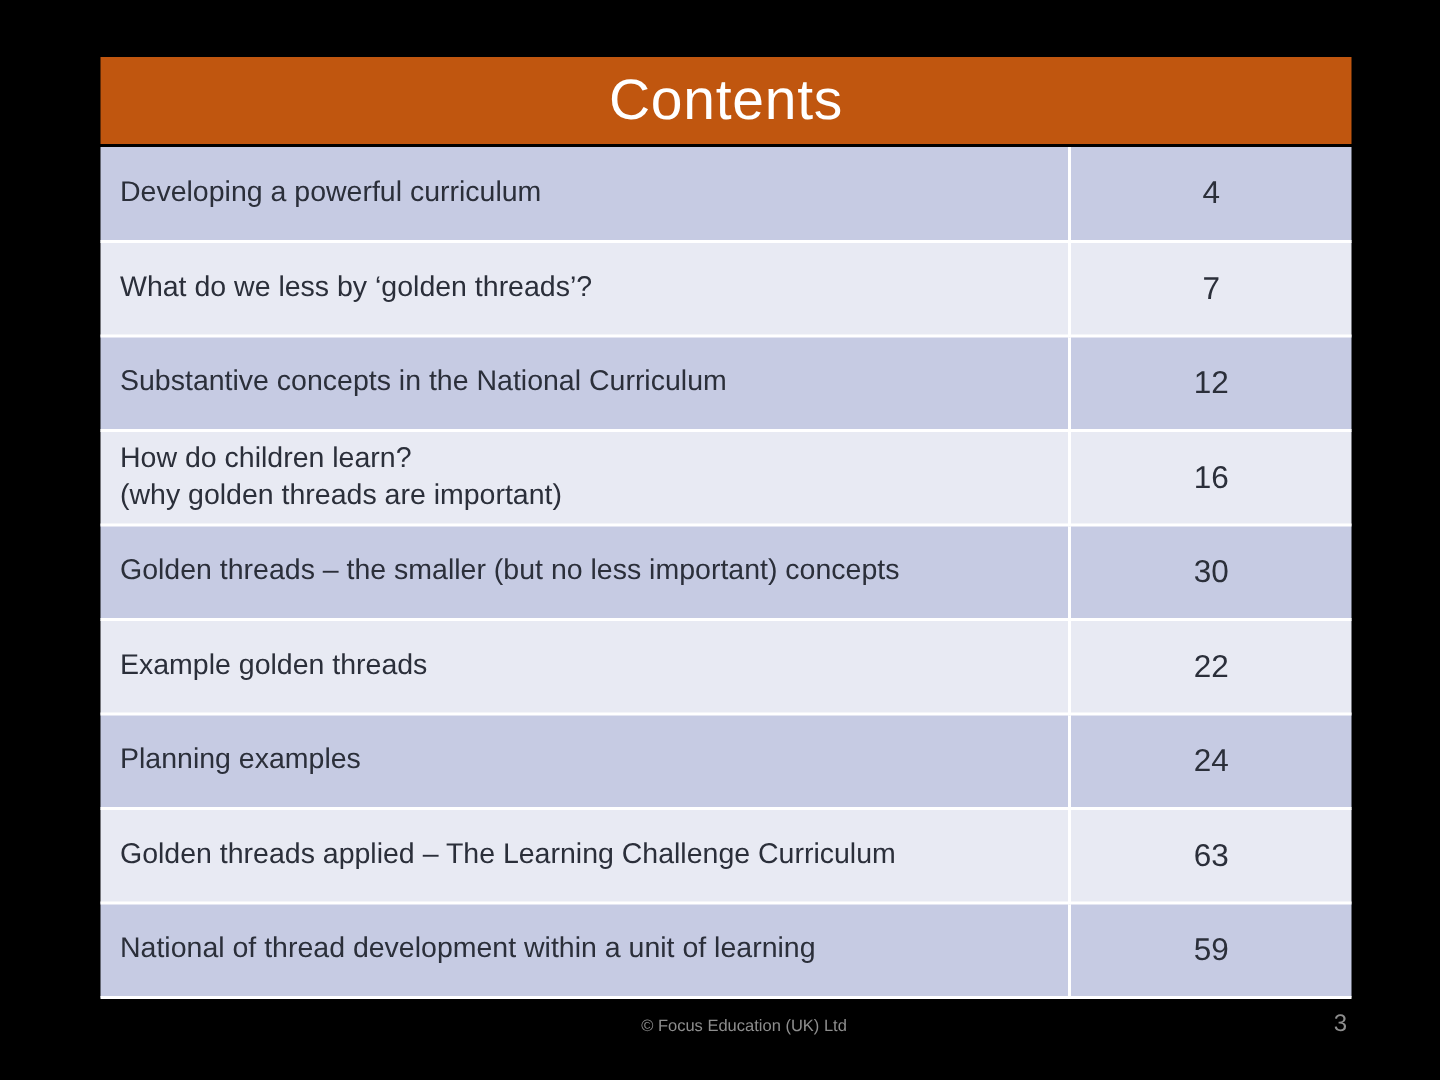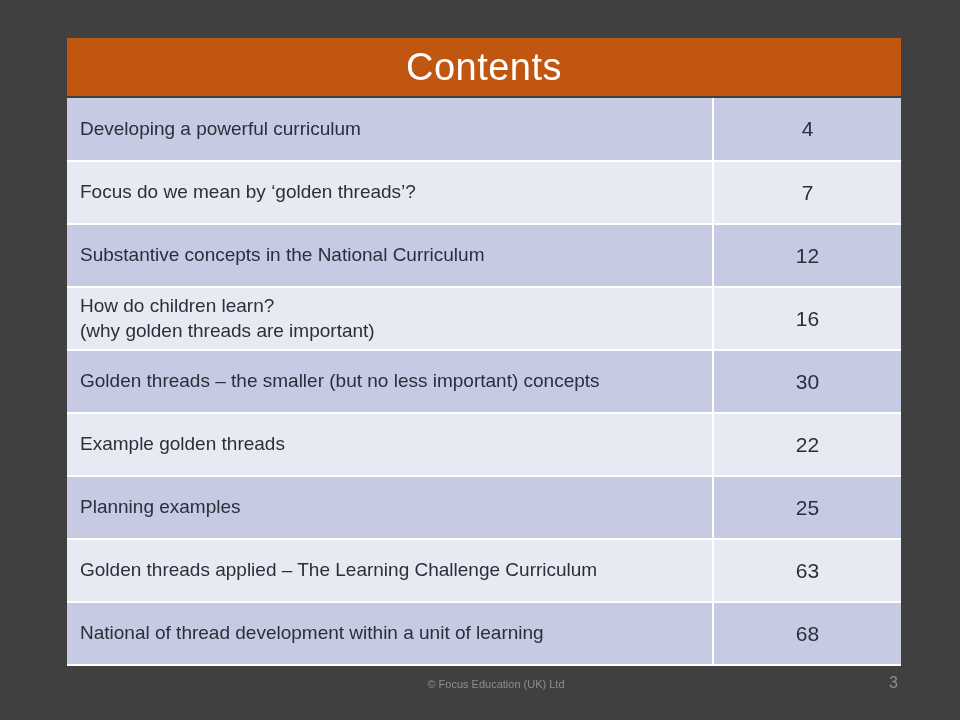--- a/index.html
+++ b/index.html
@@ -10,21 +10,21 @@
     width: 960px;
     height: 720px;
     background: #ffffff;
     font-family: "Liberation Sans", sans-serif;
     overflow: hidden;
   }
   .slide {
     position: relative;
     width: 960px;
     height: 720px;
-    background: #404040;
+    background: #000000;
   }
   .title-bar {
     position: absolute;
     left: 67px;
     top: 38px;
     width: 834px;
     height: 58px;
     background: #c0560f;
     display: flex;
     align-items: center;
@@ -109,50 +109,50 @@
     <div class="title-text">Contents</div>
   </div>
 
   <table class="contents-table">
     <tbody>
       <tr class="row-a">
         <td class="topic">Developing a powerful curriculum</td>
         <td class="page">4</td>
       </tr>
       <tr class="row-b">
-        <td class="topic">Focus do we mean by ‘golden threads’?</td>
+        <td class="topic">What do we less by ‘golden threads’?</td>
         <td class="page">7</td>
       </tr>
       <tr class="row-a">
         <td class="topic">Substantive concepts in the National Curriculum</td>
         <td class="page">12</td>
       </tr>
       <tr class="row-b tall">
         <td class="topic multiline">How do children learn?<br>(why golden threads are important)</td>
         <td class="page">16</td>
       </tr>
       <tr class="row-a">
         <td class="topic">Golden threads – the smaller (but no less important) concepts</td>
         <td class="page">30</td>
       </tr>
       <tr class="row-b">
         <td class="topic">Example golden threads</td>
         <td class="page">22</td>
       </tr>
       <tr class="row-a">
         <td class="topic">Planning examples</td>
-        <td class="page">25</td>
+        <td class="page">24</td>
       </tr>
       <tr class="row-b">
         <td class="topic">Golden threads applied – The Learning Challenge Curriculum</td>
         <td class="page">63</td>
       </tr>
       <tr class="row-a">
         <td class="topic">National of thread development within a unit of learning</td>
-        <td class="page">68</td>
+        <td class="page">59</td>
       </tr>
     </tbody>
   </table>
 
   <div class="footer">
     <div class="footer-credit">© Focus Education (UK) Ltd</div>
     <div class="footer-page">3</div>
   </div>
 
 </div>

